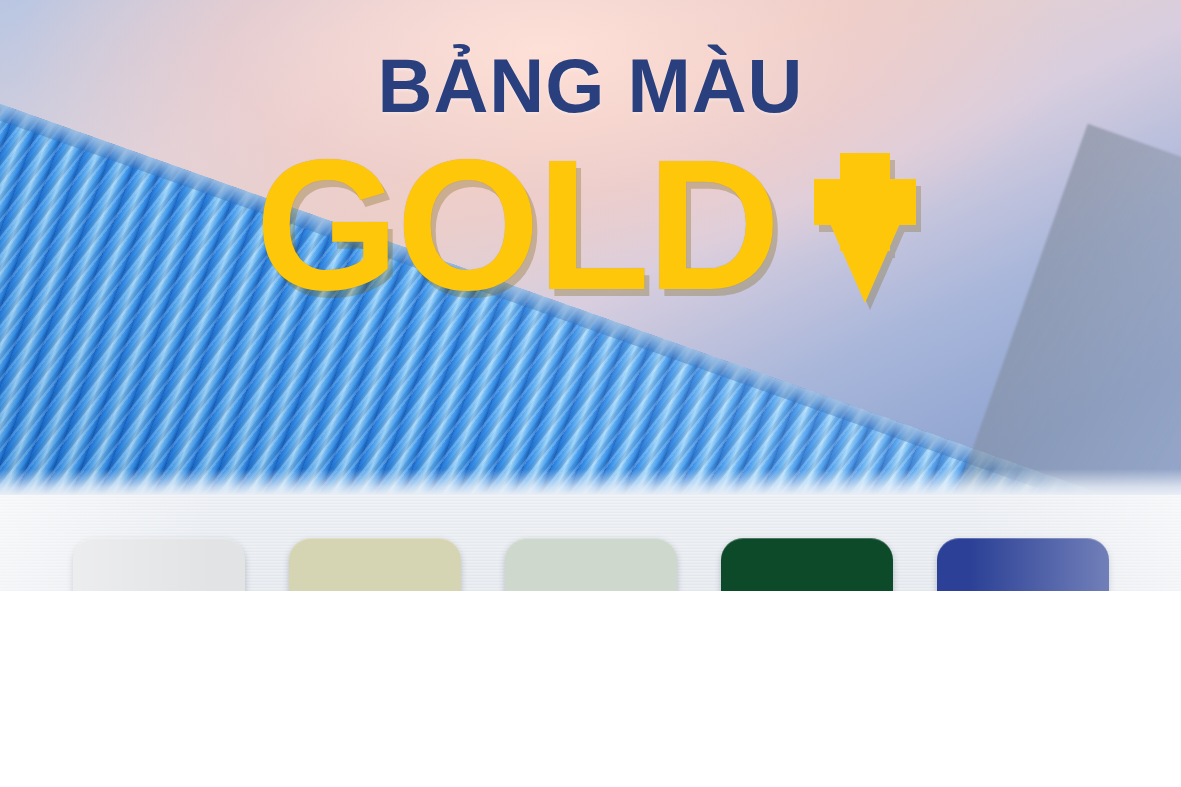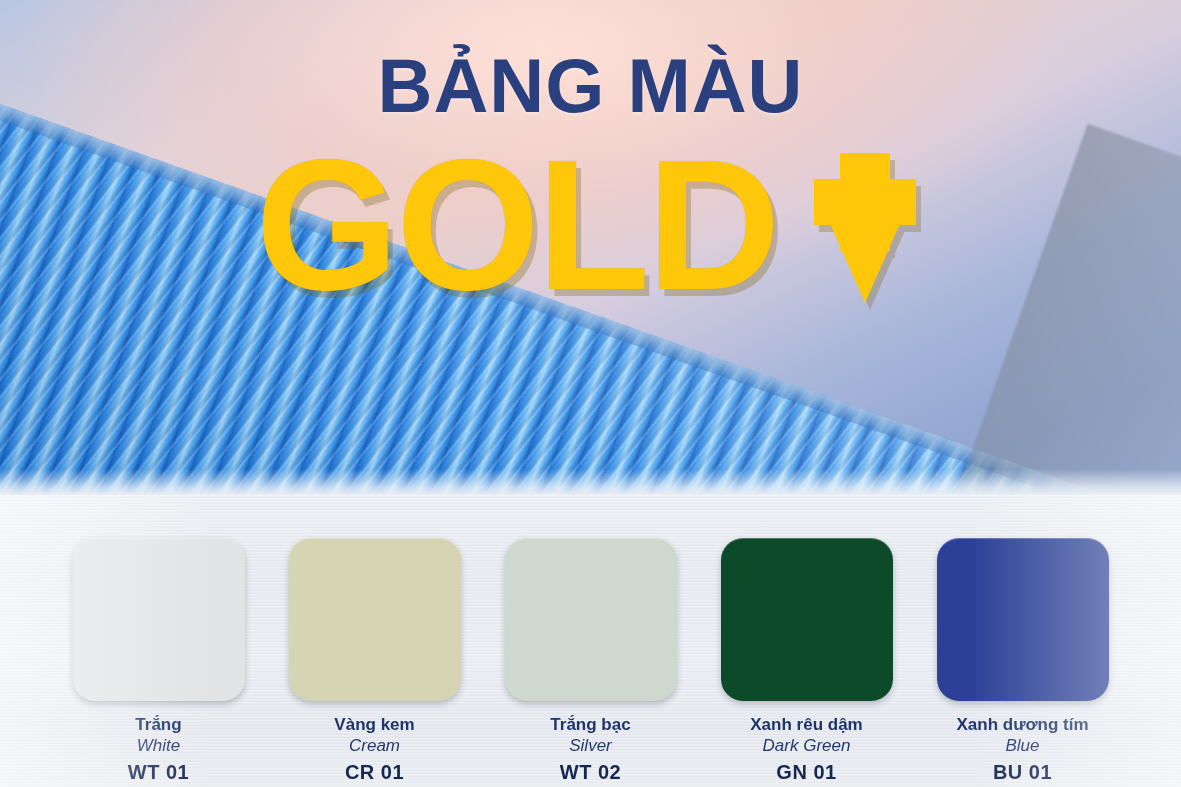--- a/index.html
+++ b/index.html
@@ -11,21 +11,21 @@
     width: 1181px;
     height: 787px;
     font-family: "Liberation Sans", sans-serif;
     overflow: hidden;
     position: relative;
   }
 
   #page {
     position: relative;
     width: 1181px;
-    height: 787px;
+    height: 591px;
     overflow: hidden;
   }
 
   
   .hero {
     position: absolute;
     left: 0;
     top: 0;
     width: 1181px;
     height: 495px;

